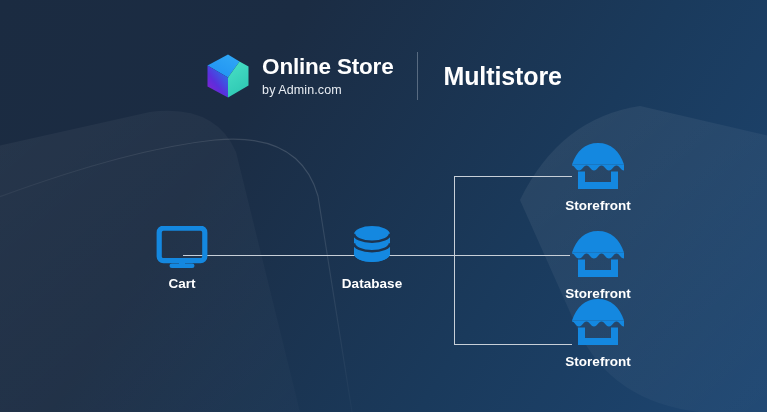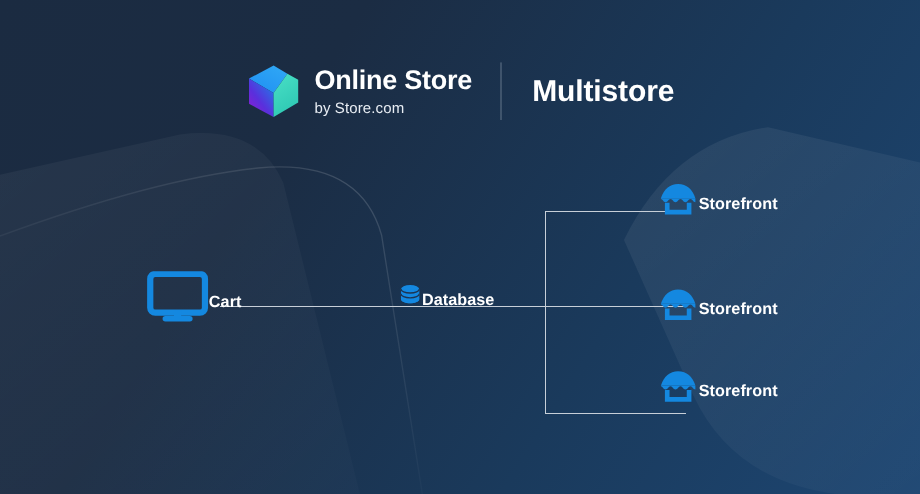--- a/index.html
+++ b/index.html
@@ -70,21 +70,21 @@
     letter-spacing: -0.1px;
   }
 
   
   .diagram { position: absolute; inset: 0; }
   .diagram > svg.links { position: absolute; left:0; top:0; width: 767px; height: 412px; }
 
   .node {
     position: absolute;
     display: flex;
-    flex-direction: row;
+    flex-direction: column;
     align-items: center;
   }
   .node .glyph { display: block; }
   .node .label {
     color: #ffffff;
     font-size: 13.5px;
     font-weight: bold;
     margin-top: 6px;
     white-space: nowrap;
     letter-spacing: 0.05px;
@@ -151,21 +151,21 @@
 
         <path d="M 2.5 13.5 L 23 2.5 L 34.5 9.5 L 23 25.5 Z" fill="url(#cubeTop)"></path>
 
         <path d="M 2.5 13.5 L 23 25.5 L 23 45.5 L 2.5 34.5 Z" fill="url(#cubeLeft)"></path>
 
         <path d="M 34.5 9.5 L 43.5 14.5 L 43.5 33.5 L 23 45.5 L 23 25.5 Z" fill="url(#cubeRight)"></path>
       </svg>
 
       <div class="logo-text">
         <div class="logo-title">Online Store</div>
-        <div class="logo-sub">by Store.com</div>
+        <div class="logo-sub">by Admin.com</div>
       </div>
     </div>
 
     <div class="divider"></div>
 
     <div class="header-title">Multistore</div>
   </div>
 
   <div class="diagram">
 

